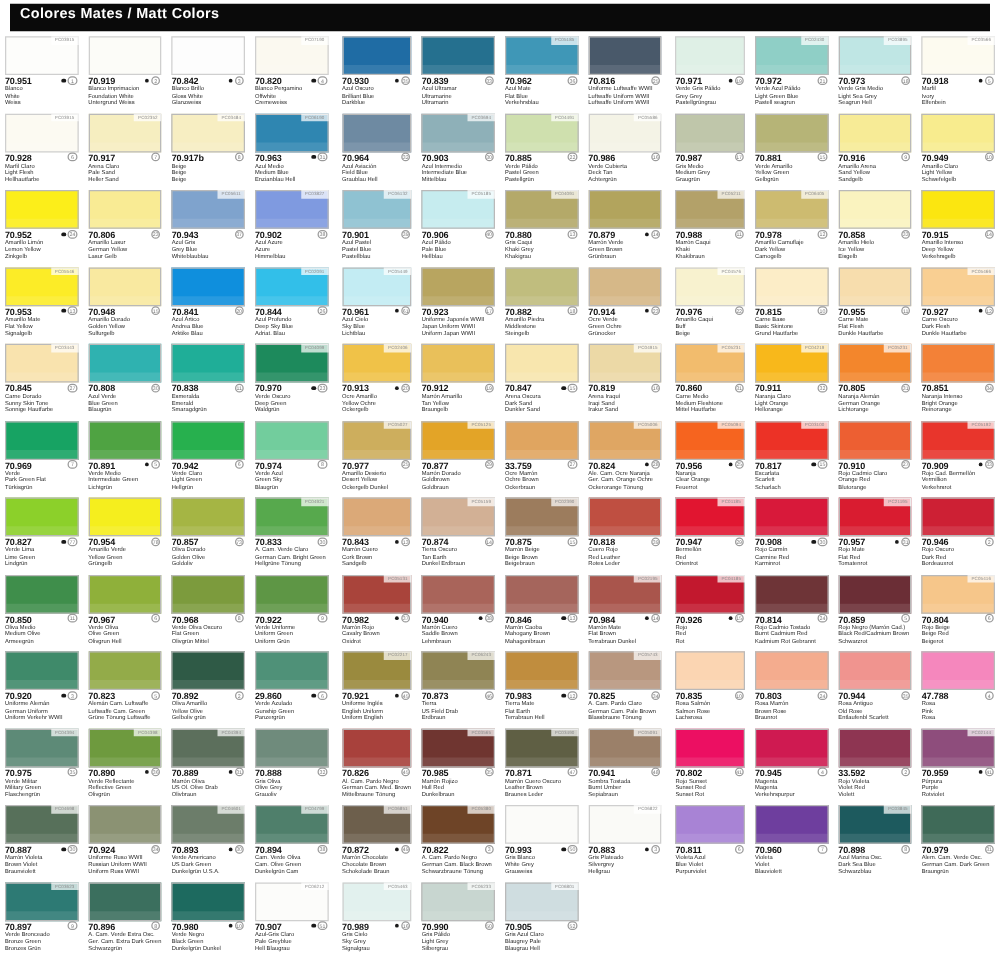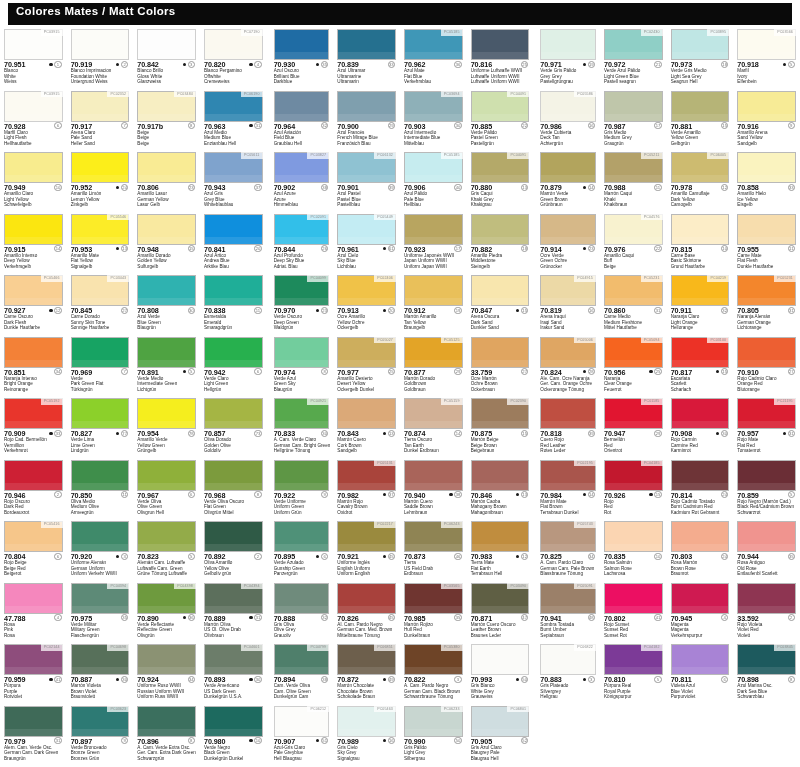--- a/index.html
+++ b/index.html
@@ -404,37 +404,20 @@
           </div>
           <div class="names">
             <span class="n-es">Azul Aviación</span>
             <span class="n-en">Field Blue</span>
             <span class="n-de">Graublau Hell</span>
           </div>
         </div>
       </div>
       <div class="cell">
         <div class="swatch-wrap">
-          <div class="swatch" title="#7f9fae" style="background: rgb(127, 159, 174);"></div>
-        </div>
-        <div class="meta">
-          <div class="code">70.900</div>
-          <div class="marks">
-            <span class="dot off"></span>
-            <span class="ring">29</span>
-          </div>
-          <div class="names">
-            <span class="n-es">Azul Francés</span>
-            <span class="n-en">French Mirage Blue</span>
-            <span class="n-de">Französich Blau</span>
-          </div>
-        </div>
-      </div>
-      <div class="cell">
-        <div class="swatch-wrap">
           <div class="swatch" title="#8eb0b8" style="background: rgb(142, 176, 184);"></div>
           <div class="corner-tag">PC03694</div>
         </div>
         <div class="meta">
           <div class="code">70.903</div>
           <div class="marks">
             <span class="dot off"></span>
             <span class="ring">30</span>
           </div>
           <div class="names">
@@ -1855,21 +1838,21 @@
             <span class="n-en">Yellow Olive</span>
             <span class="n-de">Gelboliv grün</span>
           </div>
         </div>
       </div>
       <div class="cell">
         <div class="swatch-wrap">
           <div class="swatch" title="#4f9178" style="background: rgb(79, 145, 120);"></div>
         </div>
         <div class="meta">
-          <div class="code">70.895</div>
+          <div class="code">29.860</div>
           <div class="marks">
             <span class="dot"></span>
             <span class="ring">6</span>
           </div>
           <div class="names">
             <span class="n-es">Verde Azulado</span>
             <span class="n-en">Gunship Green</span>
             <span class="n-de">Panzergrün</span>
           </div>
         </div>
@@ -2361,50 +2344,49 @@
           </div>
           <div class="names">
             <span class="n-es">Gris Plateado</span>
             <span class="n-en">Silvergrey</span>
             <span class="n-de">Hellgrau</span>
           </div>
         </div>
       </div>
       <div class="cell">
         <div class="swatch-wrap">
-          <div class="swatch" title="#7c3a97" style="background: rgb(124, 58, 151);"></div>
-          <div class="corner-tag">PC04182</div>
-        </div>
-        <div class="meta">
-          <div class="code">70.810</div>
-          <div class="marks">
-            <span class="dot off"></span>
-            <span class="ring">5</span>
-          </div>
-          <div class="names">
-            <span class="n-es">Púrpura Real</span>
-            <span class="n-en">Royal Purple</span>
-            <span class="n-de">Königspurpur</span>
-          </div>
-        </div>
-      </div>
-      <div class="cell">
-        <div class="swatch-wrap">
           <div class="swatch" title="#a883d5" style="background: rgb(168, 131, 213);"></div>
         </div>
         <div class="meta">
           <div class="code">70.811</div>
           <div class="marks">
             <span class="dot off"></span>
             <span class="ring">6</span>
           </div>
           <div class="names">
             <span class="n-es">Violeta Azul</span>
             <span class="n-en">Blue Violet</span>
             <span class="n-de">Purpurviolet</span>
+          </div>
+        </div>
+      </div>
+      <div class="cell">
+        <div class="swatch-wrap">
+          <div class="swatch" title="#6e3e9e" style="background: rgb(110, 62, 158);"></div>
+        </div>
+        <div class="meta">
+          <div class="code">70.960</div>
+          <div class="marks">
+            <span class="dot off"></span>
+            <span class="ring">7</span>
+          </div>
+          <div class="names">
+            <span class="n-es">Violeta</span>
+            <span class="n-en">Violet</span>
+            <span class="n-de">Blauviolett</span>
           </div>
         </div>
       </div>
       <div class="cell">
         <div class="swatch-wrap">
           <div class="swatch" title="#1d5a5e" style="background: rgb(29, 90, 94);"></div>
           <div class="corner-tag">PC03845</div>
         </div>
         <div class="meta">
           <div class="code">70.898</div>

